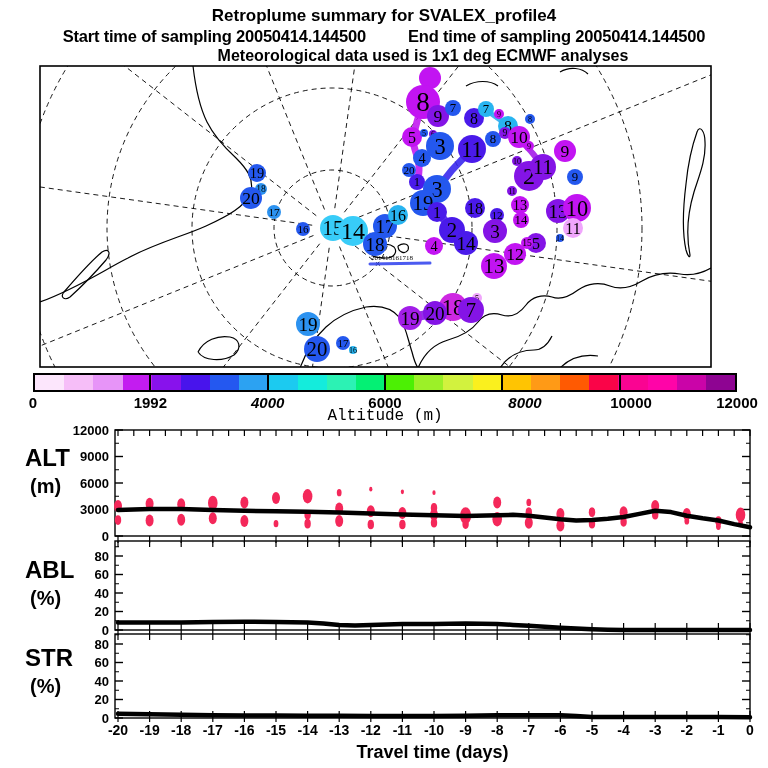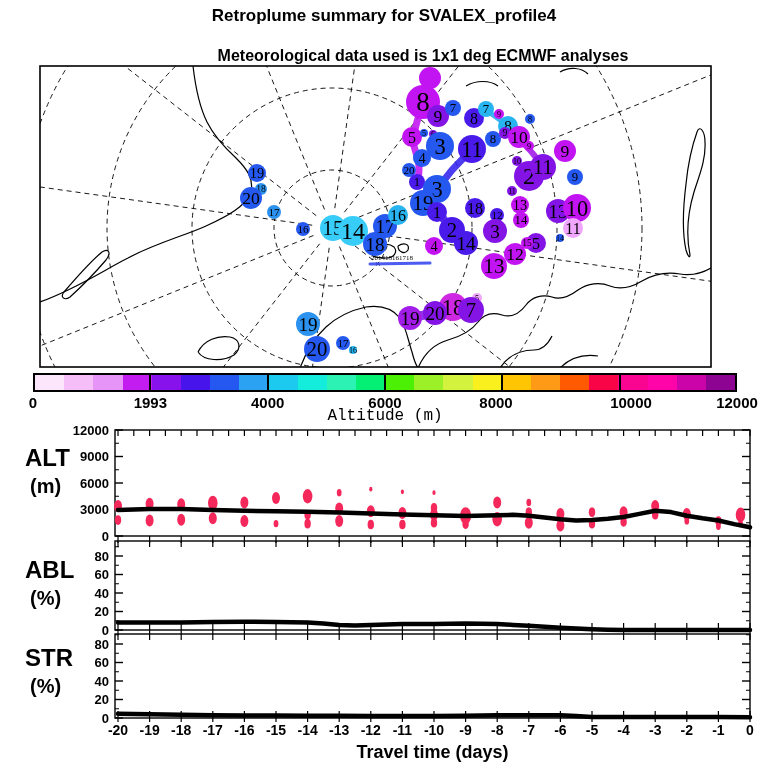--- a/index.html
+++ b/index.html
@@ -17,20 +17,24 @@
   .cbtick{position:absolute;top:394px;transform:translateX(-50%);font-weight:bold;
           font-size:15px;color:#000;white-space:nowrap;}
   #cblabel{position:absolute;left:33px;top:407px;width:704px;text-align:center;
            font-family:Liberation Mono, monospace;font-size:16px;color:#000;}
 </style>
 </head>
 <body>
 
 <div id="page">
   <div id="t1" class="ttl">Retroplume summary for SVALEX_profile4</div>
+  <div id="t2" class="ttl">
+    <span>Start time of sampling 20050414.144500</span>
+    <span>End time of sampling 20050414.144500</span>
+  </div>
   <div id="t3" class="ttl">Meteorological data used is 1x1 deg ECMWF analyses</div>
 
   <svg id="mapsvg" width="768" height="768">
       <defs>
         <clipPath id="mapclip">
           <rect x="40" y="66" width="671" height="301"></rect>
         </clipPath>
       </defs>
       <g clip-path="url(#mapclip)">
         <g stroke="#000" stroke-width="0.9" fill="none" stroke-dasharray="5,4">
@@ -362,24 +366,24 @@
       <div class="seg" style="background: rgb(202, 4, 168);"></div>
       <div class="seg" style="background: rgb(142, 4, 146);"></div>
     </div>
   <div id="cbticks">
       <div class="cbdiv" style="left: 149.333px;"></div>
       <div class="cbdiv" style="left: 266.667px;"></div>
       <div class="cbdiv" style="left: 384px;"></div>
       <div class="cbdiv" style="left: 501.333px;"></div>
       <div class="cbdiv" style="left: 618.667px;"></div>
       <span class="cbtick" style="left: 33px;">0</span>
-      <span class="cbtick" style="left: 150.333px;">1993</span>
-      <span class="cbtick" style="left: 267.667px;">4000</span>
+      <span class="cbtick" style="left: 150.333px;">1992</span>
+      <span class="cbtick" style="left: 267.667px; font-style: italic;">4000</span>
       <span class="cbtick" style="left: 385px;">6000</span>
-      <span class="cbtick" style="left: 496px;">8000</span>
+      <span class="cbtick" style="left: 525px; font-style: italic;">8000</span>
       <span class="cbtick" style="left: 631px;">10000</span>
       <span class="cbtick" style="left: 737px;">12000</span>
     </div>
   <div id="cblabel">Altitude (m)</div>
 
   <svg id="plotsvg" width="768" height="768">
       <g>
         <rect x="115" y="430" width="635" height="106" fill="none" stroke="#000" stroke-width="1.4"></rect>
         <line x1="115" y1="536" x2="123" y2="536" stroke="#000" stroke-width="1.4"></line>
         <line x1="742" y1="536" x2="750" y2="536" stroke="#000" stroke-width="1.4"></line>

